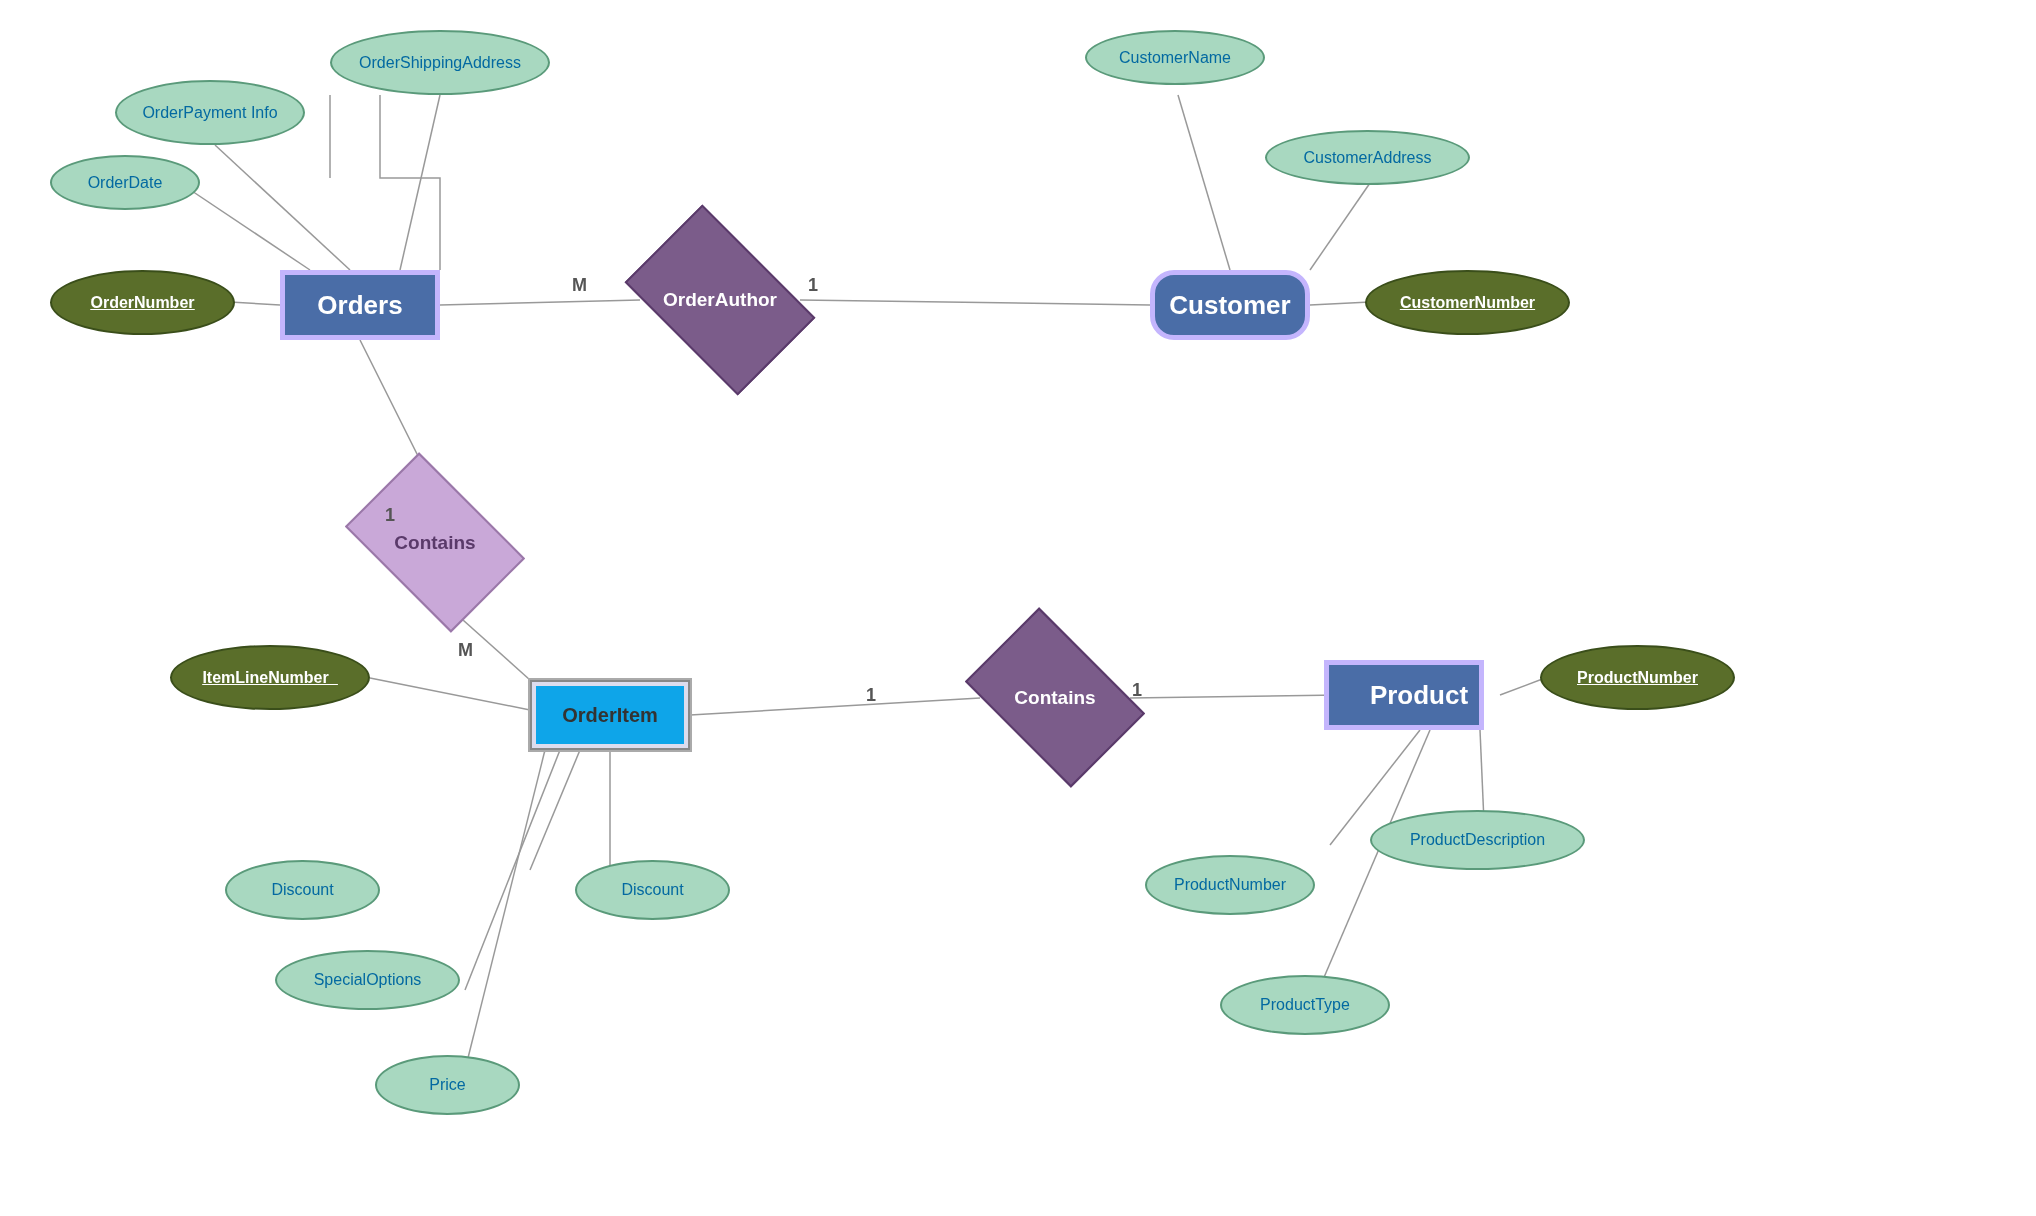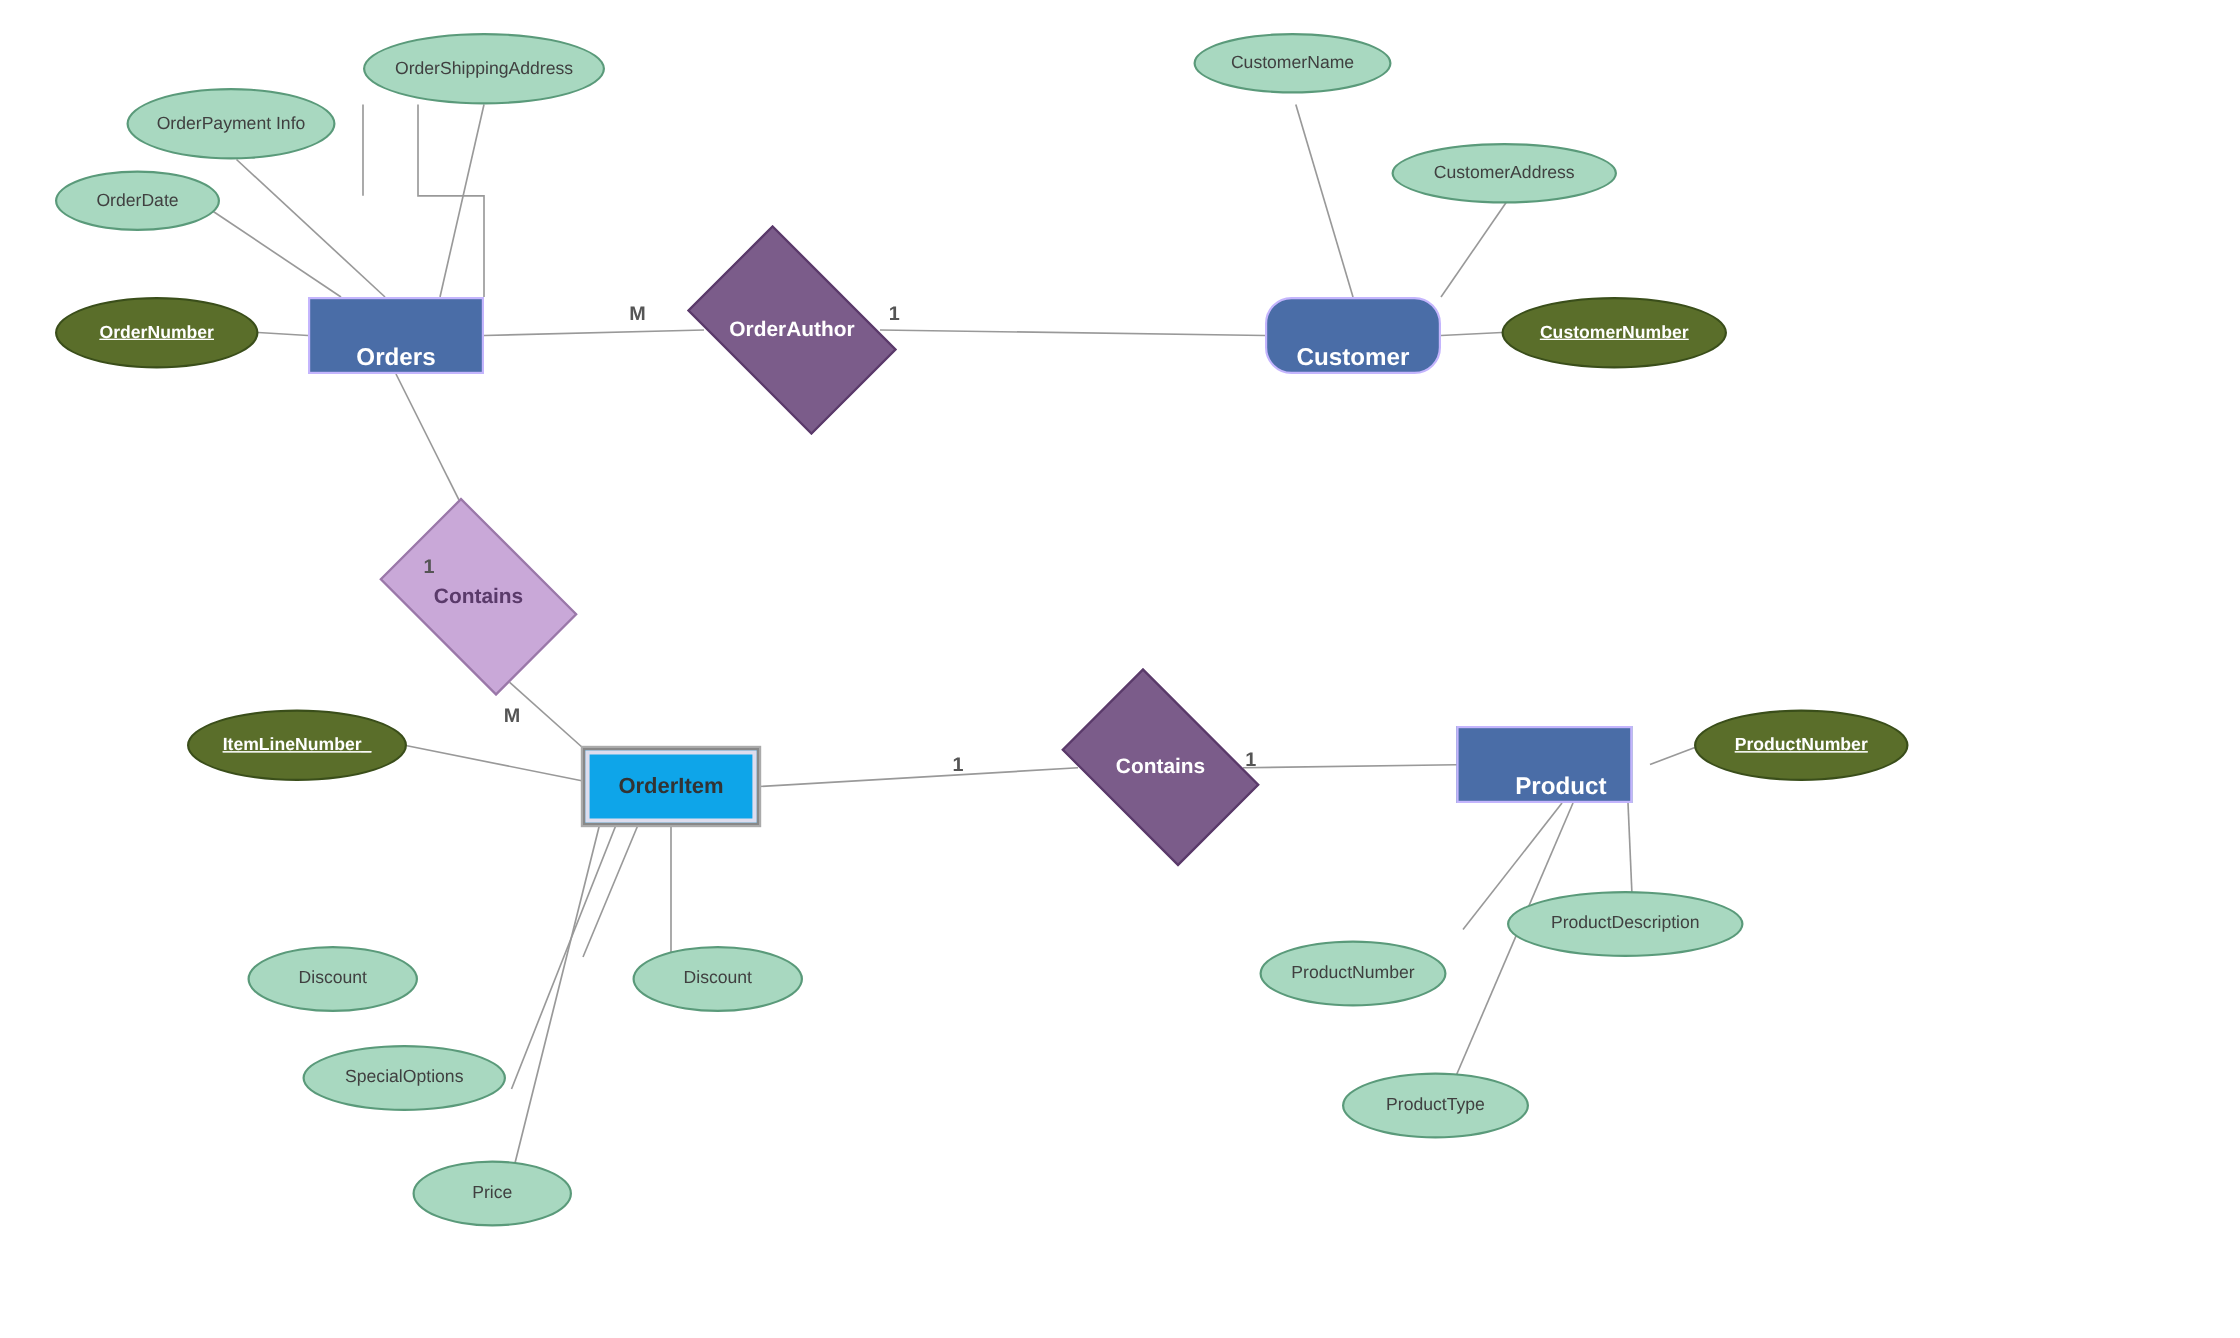--- a/index.html
+++ b/index.html
@@ -21,25 +21,25 @@
       top: 0; left: 0;
       width: 100%; height: 100%;
       pointer-events: none;
     }
     
     .entity {
       position: absolute;
       background: #4a6da7;
       color: white;
       font-weight: bold;
-      font-size: 22px;
-      display: flex;
-      align-items: flex-end;
-      justify-content: center;
-      border: 2px solid #c4b5fd;
+      font-size: 26px;
+      display: flex;
+      align-items: center;
+      justify-content: center;
+      border: 5px solid #c4b5fd;
     }
     
     .entity-weak {
       position: absolute;
       background: #0ea5e9;
       color: #333;
       font-weight: bold;
       font-size: 20px;
       display: flex;
       align-items: center;
@@ -74,21 +74,21 @@
     
     .attribute {
       position: absolute;
       background: #a8d8c0;
       border: 2px solid #5a9a7a;
       border-radius: 50%;
       display: flex;
       align-items: center;
       justify-content: center;
       font-size: 16px;
-      color: #404040;
+      color: #0369a1;
       text-align: center;
     }
     
     .attribute-key {
       position: absolute;
       background: #5a6e2a;
       border: 2px solid #3a4e1a;
       border-radius: 50%;
       display: flex;
       align-items: center;

